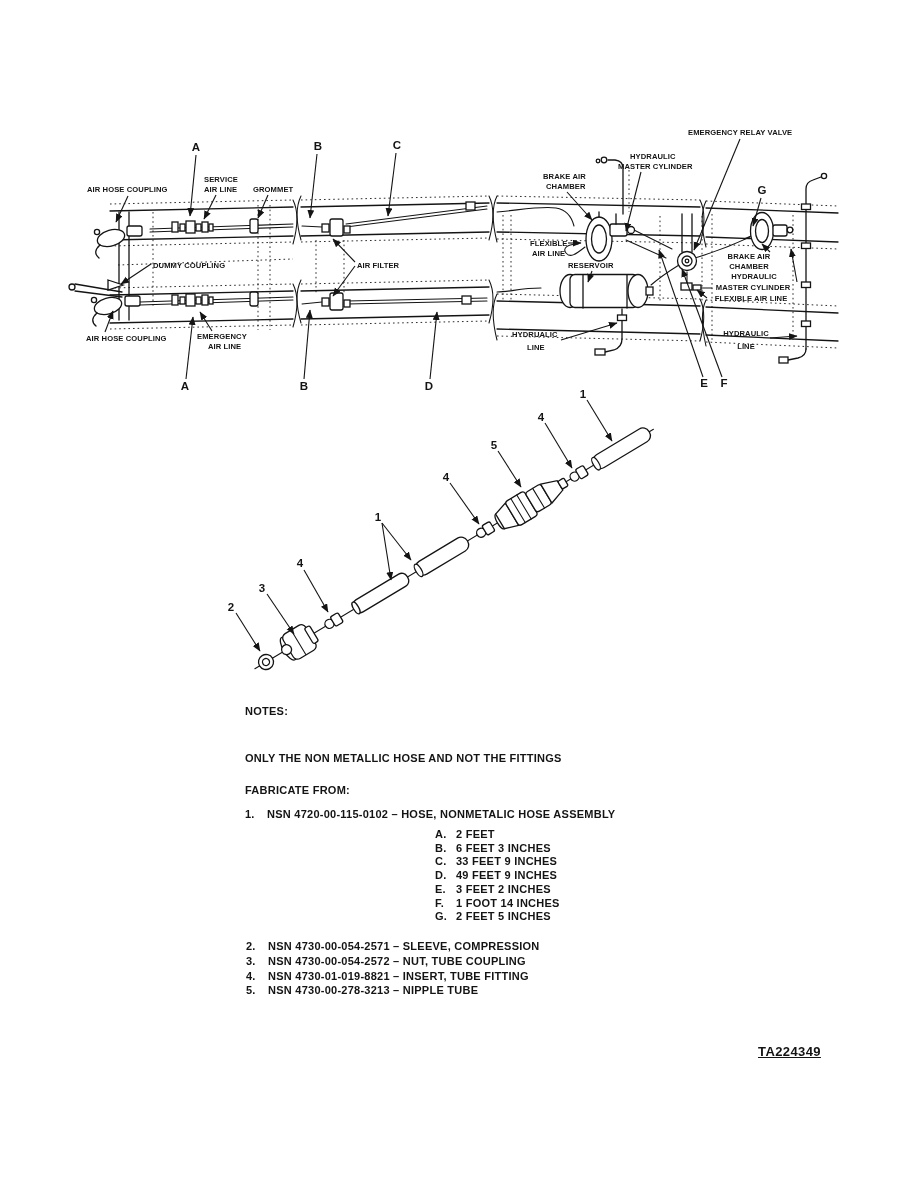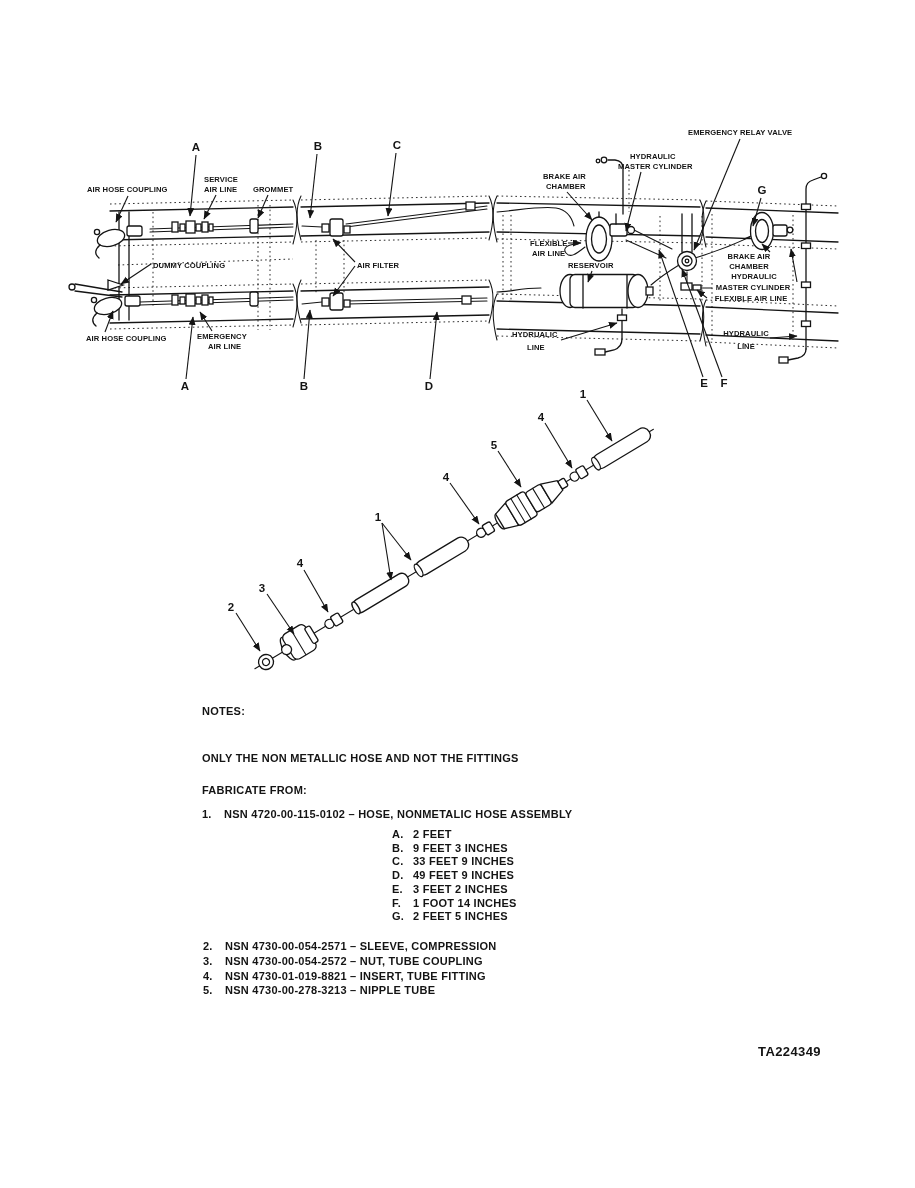--- a/index.html
+++ b/index.html
@@ -7,27 +7,27 @@
         font-family:"Liberation Sans",sans-serif;color:#141414;}
   svg{position:absolute;left:0;top:0;}
   svg text{font-family:"Liberation Sans",sans-serif;font-weight:bold;fill:#141414;}
   .lbl{font-size:7.6px;letter-spacing:0.1px;}
   .call{font-size:11.5px;}
   .s{stroke:#141414;stroke-width:1.3;fill:none;stroke-linecap:round;}
   .t{stroke:#141414;stroke-width:1.05;fill:none;stroke-linecap:round;}
   .d{stroke:#141414;stroke-width:0.9;stroke-dasharray:1.6 3;fill:none;}
   .p{fill:#ffffff;stroke:#141414;stroke-width:1.3;}
   .ldr{stroke:#141414;stroke-width:1.1;fill:none;}
-  .txt{position:absolute;font-weight:bold;font-size:11px;letter-spacing:0.25px;white-space:nowrap;}
+  .txt{position:absolute;font-weight:bold;font-size:11px;letter-spacing:0.25px;white-space:nowrap;margin-left:43px;}
   .row{display:flex;}
   .num{display:inline-block;width:22px;}
   .len-row{line-height:13.7px;display:flex;}
   .len-letter{display:inline-block;width:21px;}
   .item-row{line-height:14.8px;display:flex;}
-  .footer-code{position:absolute;left:758px;top:1044px;font-weight:bold;font-size:13px;letter-spacing:0.4px;}
+  .footer-code{position:absolute;left:758px;top:1044px;font-weight:bold;font-size:13px;letter-spacing:0.4px;text-decoration:underline;}
 </style>
 </head>
 <body>
 
 <div class="page">
 
 <svg width="915" height="700" viewBox="0 0 915 700">
   <defs>
     <marker id="ah" markerWidth="9" markerHeight="8" refX="8" refY="3.5" orient="auto" markerUnits="userSpaceOnUse">
       <path d="M0,0 L8.5,3.5 L0,7 Z" fill="#141414"></path>
@@ -407,21 +407,21 @@
   <span>NSN 4720-00-115-0102 – HOSE, NONMETALIC HOSE ASSEMBLY</span>
 </div>
 
 <div class="txt" style="left:392px;top:828px;">
   <div class="len-row">
         <span class="len-letter">A.</span>
         <span>2 FEET</span>
       </div>
   <div class="len-row">
         <span class="len-letter">B.</span>
-        <span>9 FEET 3 INCHES</span>
+        <span>6 FEET 3 INCHES</span>
       </div>
   <div class="len-row">
         <span class="len-letter">C.</span>
         <span>33 FEET 9 INCHES</span>
       </div>
   <div class="len-row">
         <span class="len-letter">D.</span>
         <span>49 FEET 9 INCHES</span>
       </div>
   <div class="len-row">

